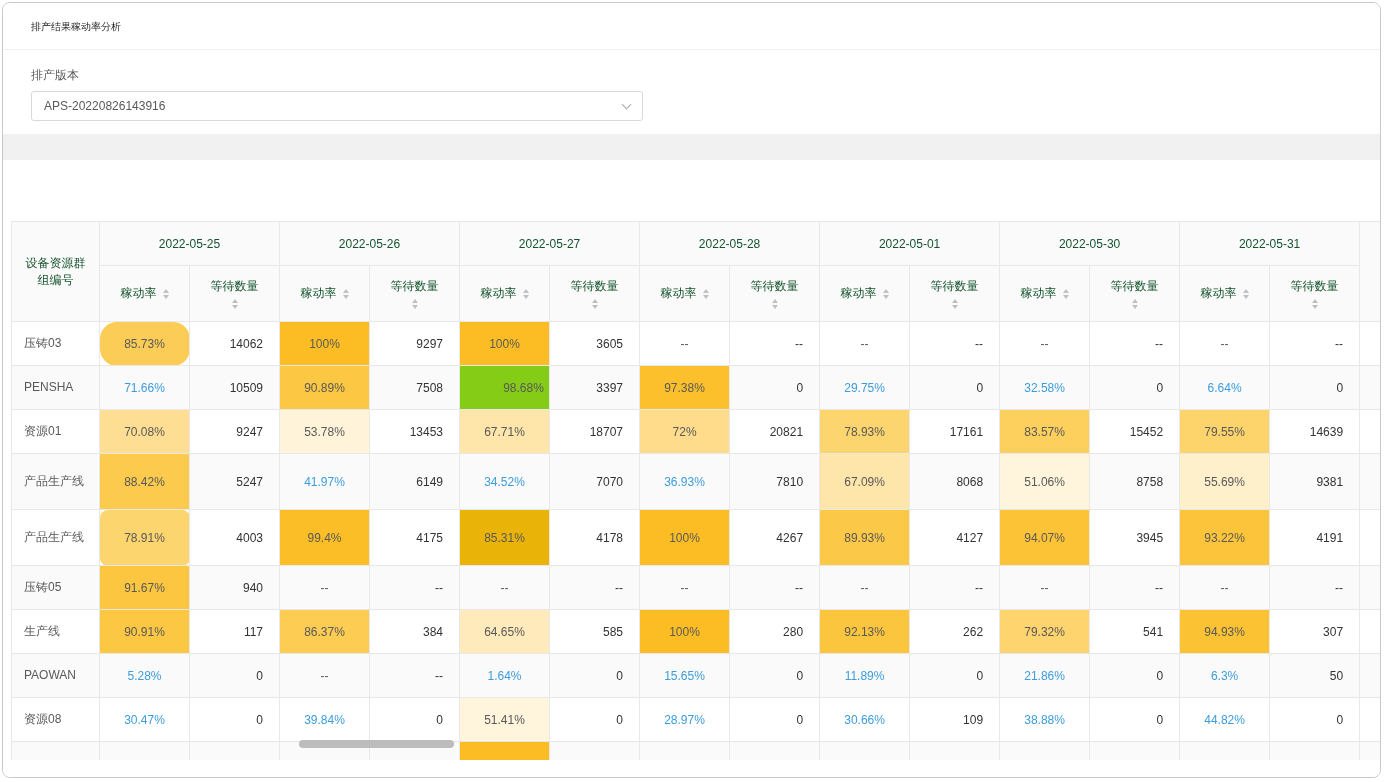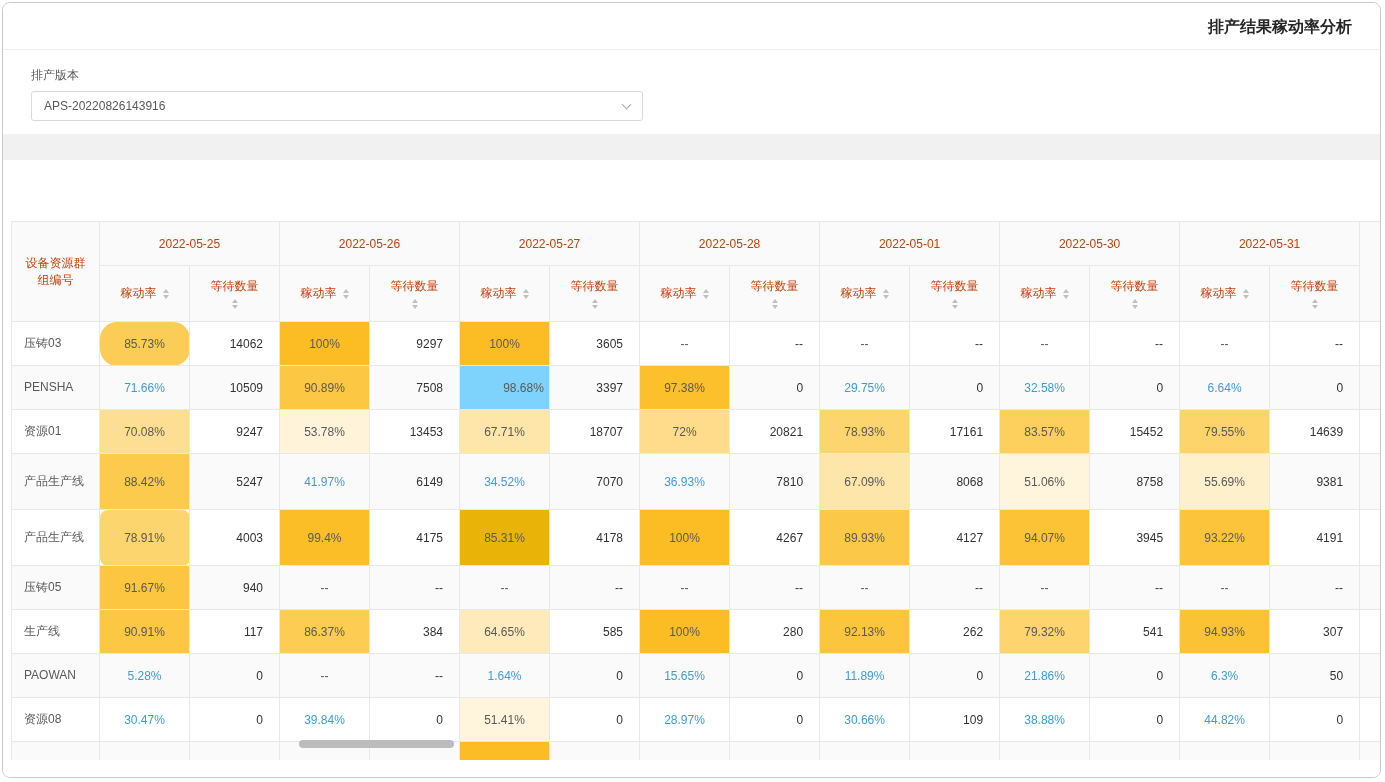--- a/index.html
+++ b/index.html
@@ -7,37 +7,37 @@
     --link:#3d9cdb;
     --header-bg:#fafafa;
     --stripe:#fafafa;
   }
   *{box-sizing:border-box;}
   body{margin:0;background:#fff;font-family:"Liberation Sans","DejaVu Sans",sans-serif;}
   .frame{width:1379px;height:776px;margin:2px;border:1px solid #c9c9c9;border-radius:8px;overflow:hidden;background:#fff;position:relative;}
 
   
   .card-top{padding:14px 28px 13px;background:#fff;}
-  .page-title{font-size:16px;font-weight:700;color:#262626;line-height:19px;text-align:right;}
+  .page-title{font-size:10px;font-weight:400;color:#262626;line-height:19px;}
   .title-divider{height:1px;background:#f0f0f0;margin:13px -28px 0;}
   .form-label{margin-top:17px;font-size:12px;color:#595959;line-height:16px;}
   .select{margin-top:8px;width:612px;height:30px;border:1px solid #d9d9d9;border-radius:3px;background:#fff;
           display:flex;align-items:center;justify-content:space-between;padding:0 12px;cursor:pointer;}
   .select-value{font-size:12px;color:#595959;}
   .chevron{width:7px;height:7px;border-right:1.5px solid #a9a9a9;border-bottom:1.5px solid #a9a9a9;
            transform:rotate(45deg);margin-top:-3px;flex:0 0 auto;}
 
   .gap{height:26px;background:#f1f1f1;}
 
   
   .card-table{background:#fff;padding:61px 0 0 8px;height:623px;}
   .table-clip{position:relative;width:1375px;height:539px;overflow:hidden;}
   table{border-collapse:collapse;table-layout:fixed;width:1438px;border-top:1px solid var(--border);border-left:1px solid var(--border);}
   th,td{border-right:1px solid var(--border);border-bottom:1px solid var(--border);font-size:12px;overflow:hidden;}
-  thead th{background:var(--header-bg);color:#c2410c;font-weight:500;padding:0;}
+  thead th{background:var(--header-bg);color:#14532d;font-weight:500;padding:0;}
   tr.hrow1{height:44px;}
   tr.hrow2{height:56px;}
   th.name-h{padding:0 13px;text-align:center;line-height:17px;}
   th.date-h{text-align:center;}
   .hcell-row{display:flex;align-items:center;justify-content:center;gap:6px;}
   .hcell-col{display:flex;flex-direction:column;align-items:center;gap:4px;}
   .sorter{display:inline-flex;flex-direction:column;align-items:center;}
   .caret{display:block;width:0;height:0;border-left:3.5px solid transparent;border-right:3.5px solid transparent;}
   .caret.up{border-bottom:4px solid #bfbfbf;}
   .caret.down{border-top:4px solid #bfbfbf;margin-top:2px;}
@@ -248,21 +248,21 @@
               <td class="rate">--</td>
               <td class="wait">--</td>
               <td class="sliver"></td>
             </tr>
             <tr class="stripe" style="height: 44px;">
               <td class="name">PENSHA</td>
               <td class="rate blue">71.66%</td>
               <td class="wait">10509</td>
               <td class="rate" style="background: rgb(252, 199, 67);">90.89%</td>
               <td class="wait">7508</td>
-              <td class="rate" style="background: #7dd3fc; padding-left: 39px;">98.68%</td>
+              <td class="rate" style="background: #84cc16; padding-left: 39px;">98.68%</td>
               <td class="wait">3397</td>
               <td class="rate" style="background: rgb(251, 192, 44);">97.38%</td>
               <td class="wait">0</td>
               <td class="rate blue">29.75%</td>
               <td class="wait">0</td>
               <td class="rate blue">32.58%</td>
               <td class="wait">0</td>
               <td class="rate blue">6.64%</td>
               <td class="wait">0</td>
               <td class="sliver"></td>

